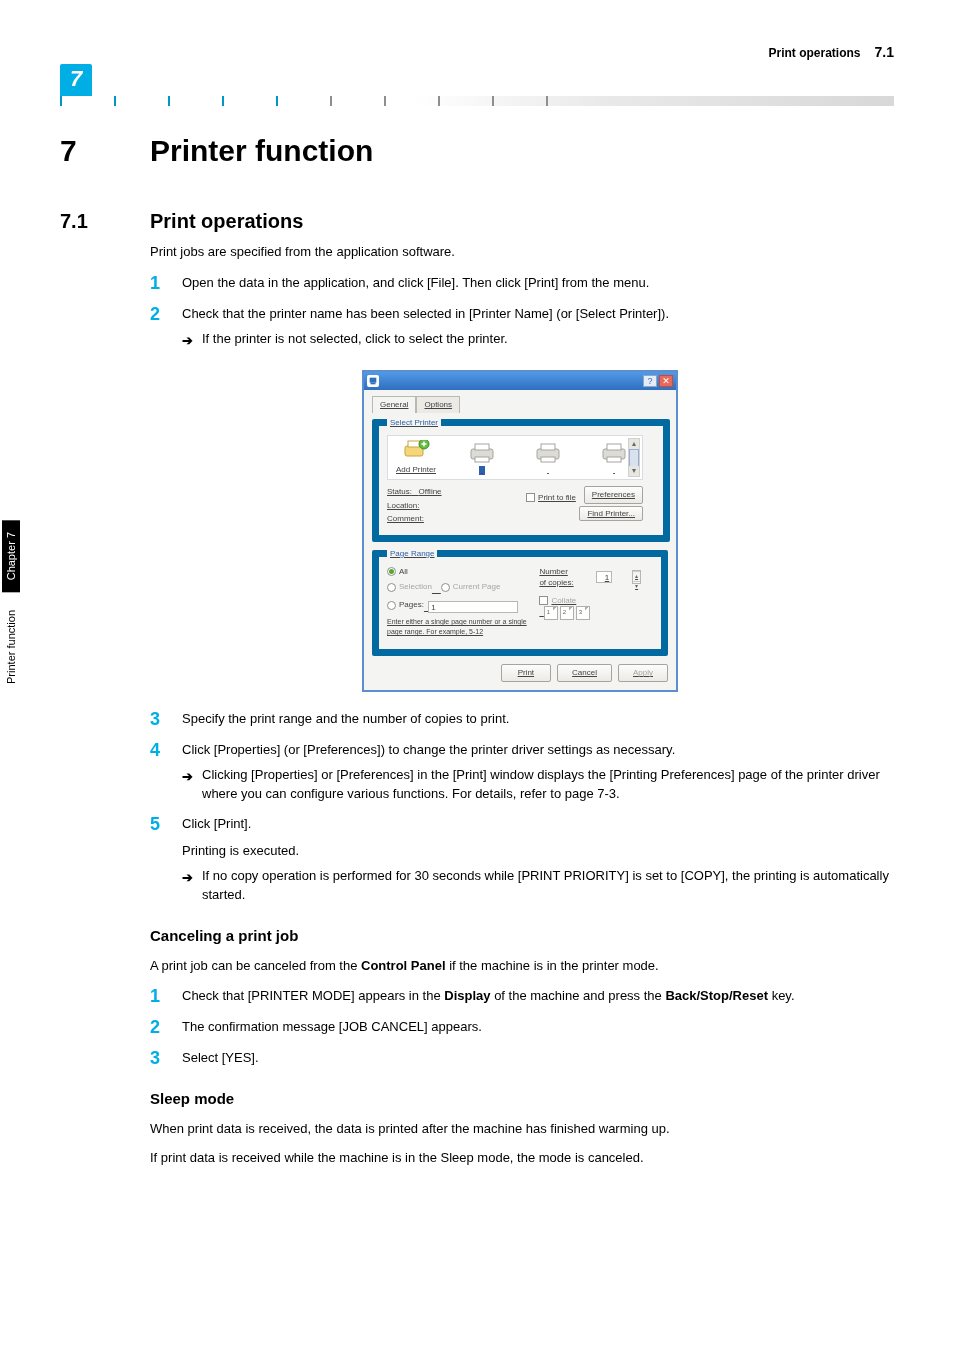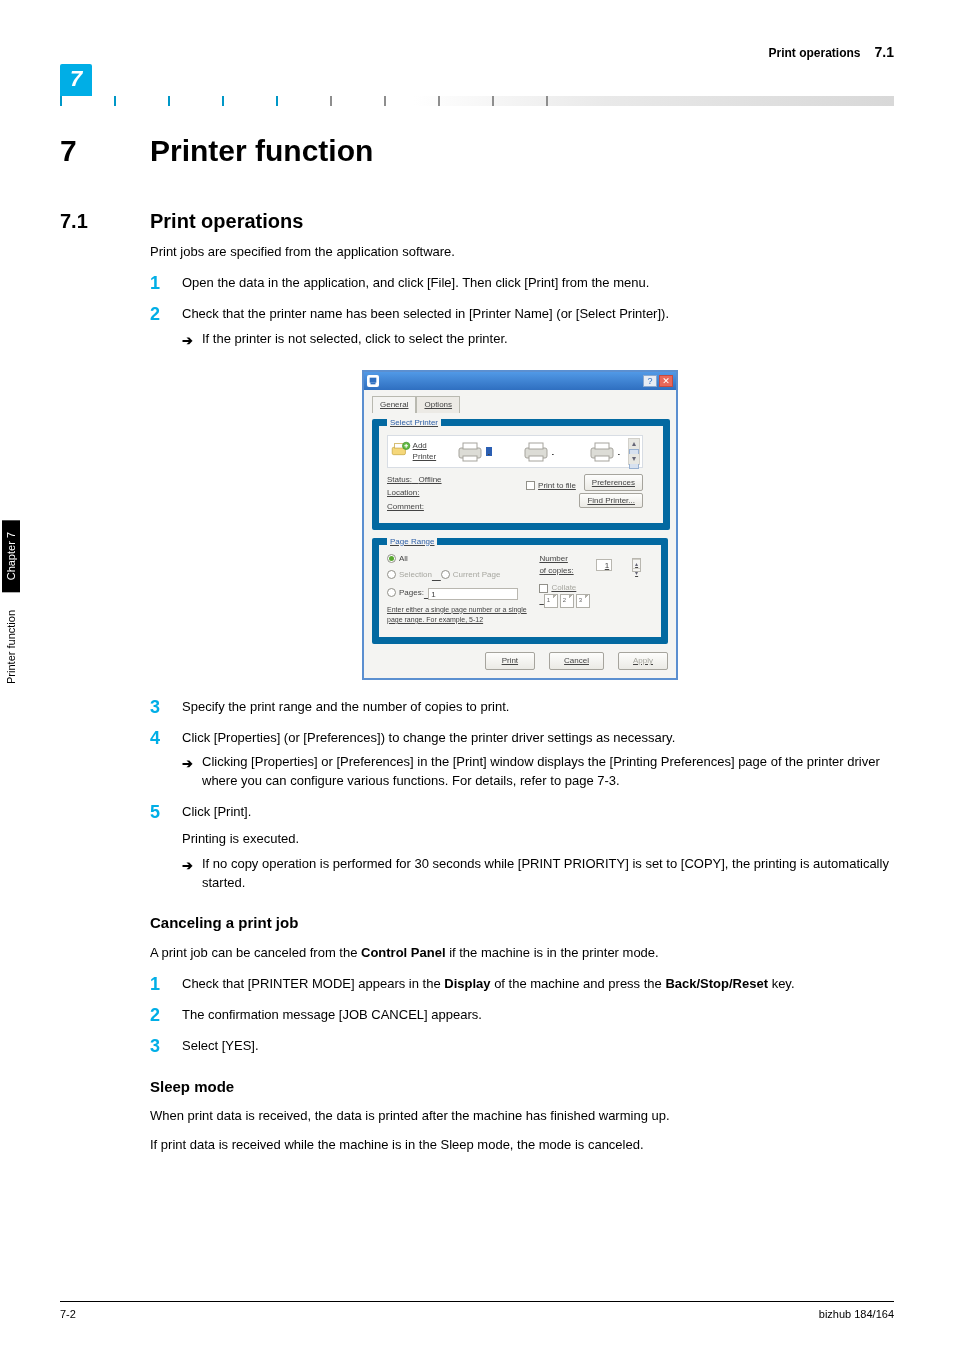--- a/index.html
+++ b/index.html
@@ -51,21 +51,21 @@
   .dlg-titlebar .tbtn.close { background:#e8685a; color:#fff; border-color:#c64b3f;}
   .dlg-body { padding: 6px 8px 8px 8px; text-decoration: underline; }
   .dlg-tabs { display:flex; gap:0; margin-bottom:4px; }
   .dlg-tab { border:1px solid #b9b9b0; border-bottom:none; padding:2px 7px; background:#f4f4f2; font-size:8px; position:relative; z-index: 1;}
   .dlg-tab.inactive { background:#eceae5; z-index: 0; }
 
   fieldset.grp { border:7px solid #0369a1; padding:6px 20px 8px 8px; margin-bottom:6px; border-radius:2px;}
   fieldset.grp legend { color:#3061a8; font-size:8px; padding: 0 3px;}
   .printer-row { display:flex; align-items:flex-end; gap:14px; padding:4px 2px; border:1px solid #d8dde4; background:#fff; position: relative;}
 
-  .printer-item { display:flex; flex-direction:row; align-items:center; width:52px; gap:2px;}
+  .printer-item { display:flex; flex-direction:column; align-items:center; width:52px; gap:2px;}
   .printer-ic { width:28px; height:22px; }
 
   .scroll-v { position:absolute; right:2px; top:2px; bottom:2px; width:12px; background:#f0eee9; border:1px solid #d2d0ca;}
   .scroll-v .thumb { position:absolute; left:0; right:0; height:20px; background:#d7e1ef; border:1px solid #97b0d1;}
   .scroll-v .ab { position:absolute; left:0; right:0; height:10px; background:#e7e7e2; display:flex;align-items:center;justify-content:center; color:#667;}
 
   .status-row { display:flex; justify-content:space-between; margin-top:6px; }
   .status-left div { margin-bottom:2px; }
   .mini-btn { border:1px solid #a6a49d; background:linear-gradient(#fdfdfc,#ebeae5); padding:2px 7px; font-size:8px; border-radius:2px; }
   .chk { display:flex; align-items:center; gap:3px; }
@@ -82,21 +82,21 @@
 
   .copies-row { display:flex; align-items:center; gap:20px; margin-bottom:6px;}
   .spin { border:1px solid #b9b7b0; height:14px; width:14px; display:flex; flex-direction:column;}
   .spin div{ flex:1; display:flex;align-items:center;justify-content:center; font-size:6px; color:#667; border-top:1px solid #d0cec7;}
 
   .collate-ic { display:inline-flex; gap:2px; vertical-align:middle;}
   .collate-ic .sheet { width:14px; height:14px; border:1px solid #b0afa8; background:#fff; position:relative;}
   .collate-ic .sheet::before { content:""; position:absolute; right:0; top:0; width:4px; height:4px; background:linear-gradient(135deg,#b0afa8 50%, transparent 50%);}
   .collate-ic .sheet .t { position:absolute; left:2px; top:1px; font-size:6px; color:#666;}
 
-  .dlg-foot { display:flex; justify-content:flex-end; gap:14px; margin-top:8px;}
+  .dlg-foot { display:flex; justify-content:flex-end; gap:6px; margin-top:8px;}
 
   .h3 { font-weight:bold; font-size:15px; margin-top:20px; }
 
   .side-tab { position:absolute; left:0; top:520px; width:22px; height:250px; display:flex; flex-direction:column; align-items:center;}
   .side-tab .cap { background:#000; color:#fff; writing-mode: vertical-rl; transform: rotate(180deg); font-size:11px; padding: 12px 3px; text-align:center;}
   .side-tab .sub { writing-mode: vertical-rl; transform: rotate(180deg); font-size:11px; padding: 12px 0px; color:#000;}
 
   .footer { position:absolute; left:60px; right:60px; bottom:30px; border-top: 1px solid #000; padding-top:6px; display:flex; justify-content:space-between; font-size:11px;}
 </style>
 </head>
@@ -358,17 +358,13 @@
     <div class="h3">Sleep mode</div>
     <p>When print data is received, the data is printed after the machine has finished warming up.</p>
     <p>If print data is received while the machine is in the Sleep mode, the mode is canceled.</p>
   </div>
 
   <div class="side-tab">
     <div class="cap">Chapter 7</div>
     <div class="sub" style="padding-left:0">Printer function</div>
   </div>
 
-  <div class="footer">
-    <span>7-2</span>
-    <span>bizhub 184/164</span>
-  </div>
 </div>
 
 </body></html>

